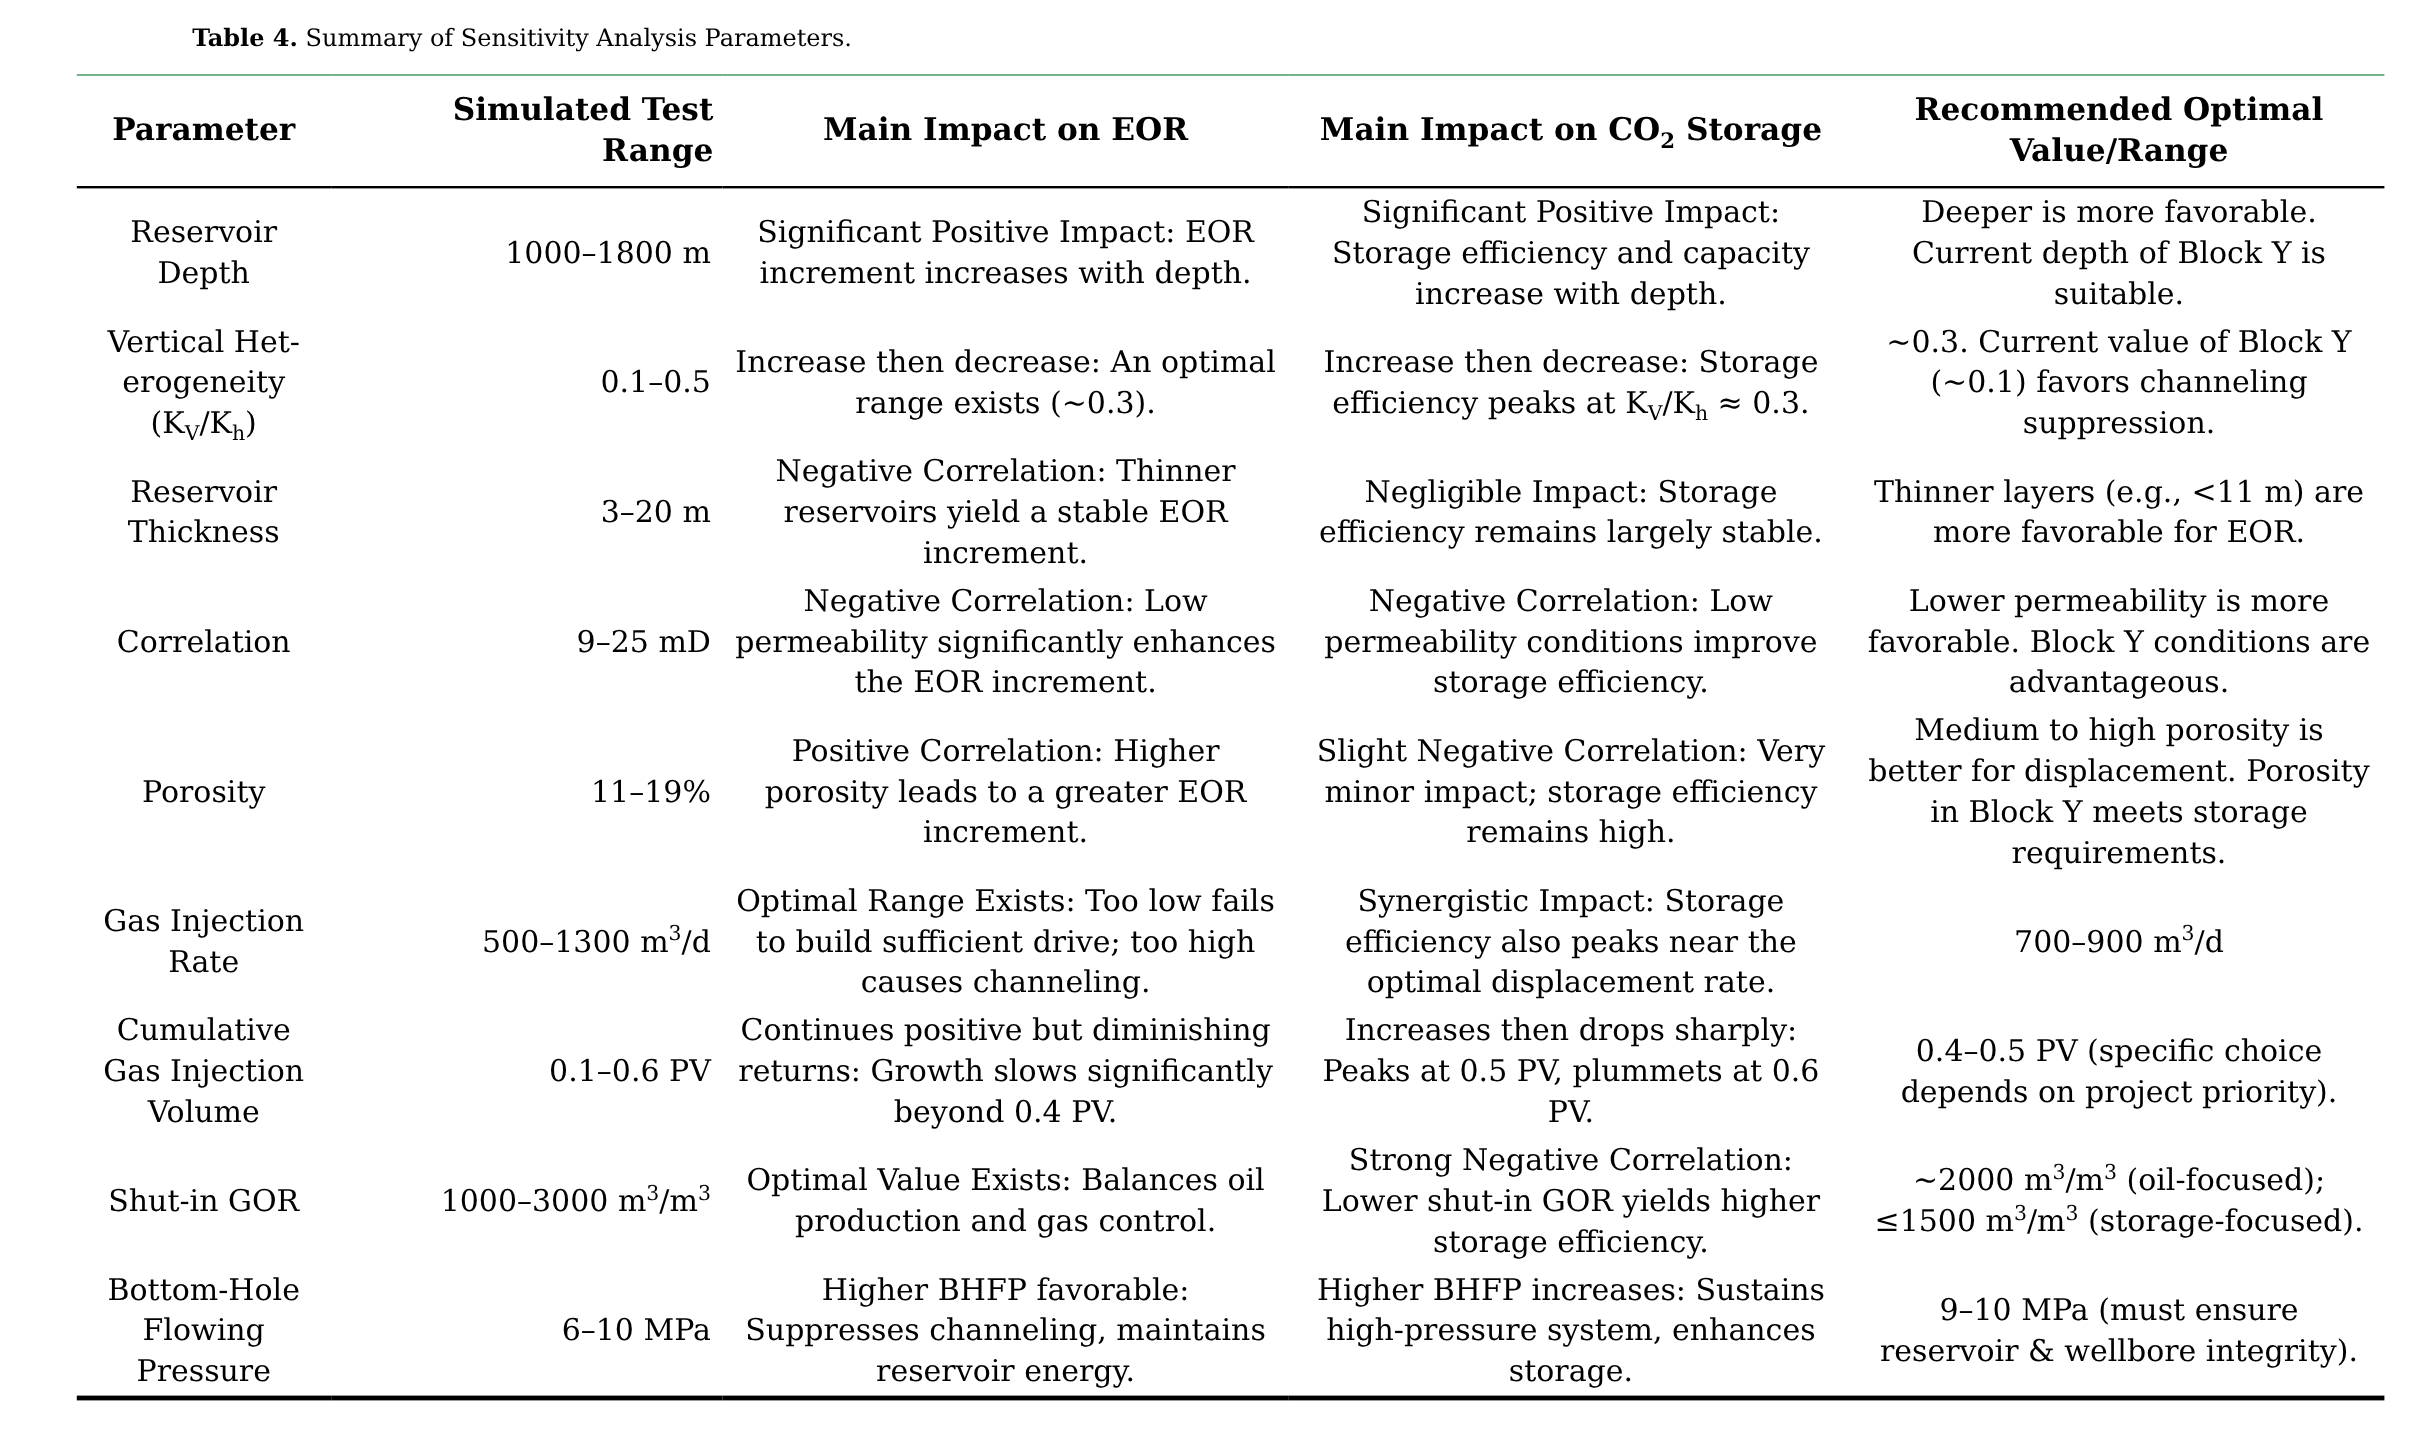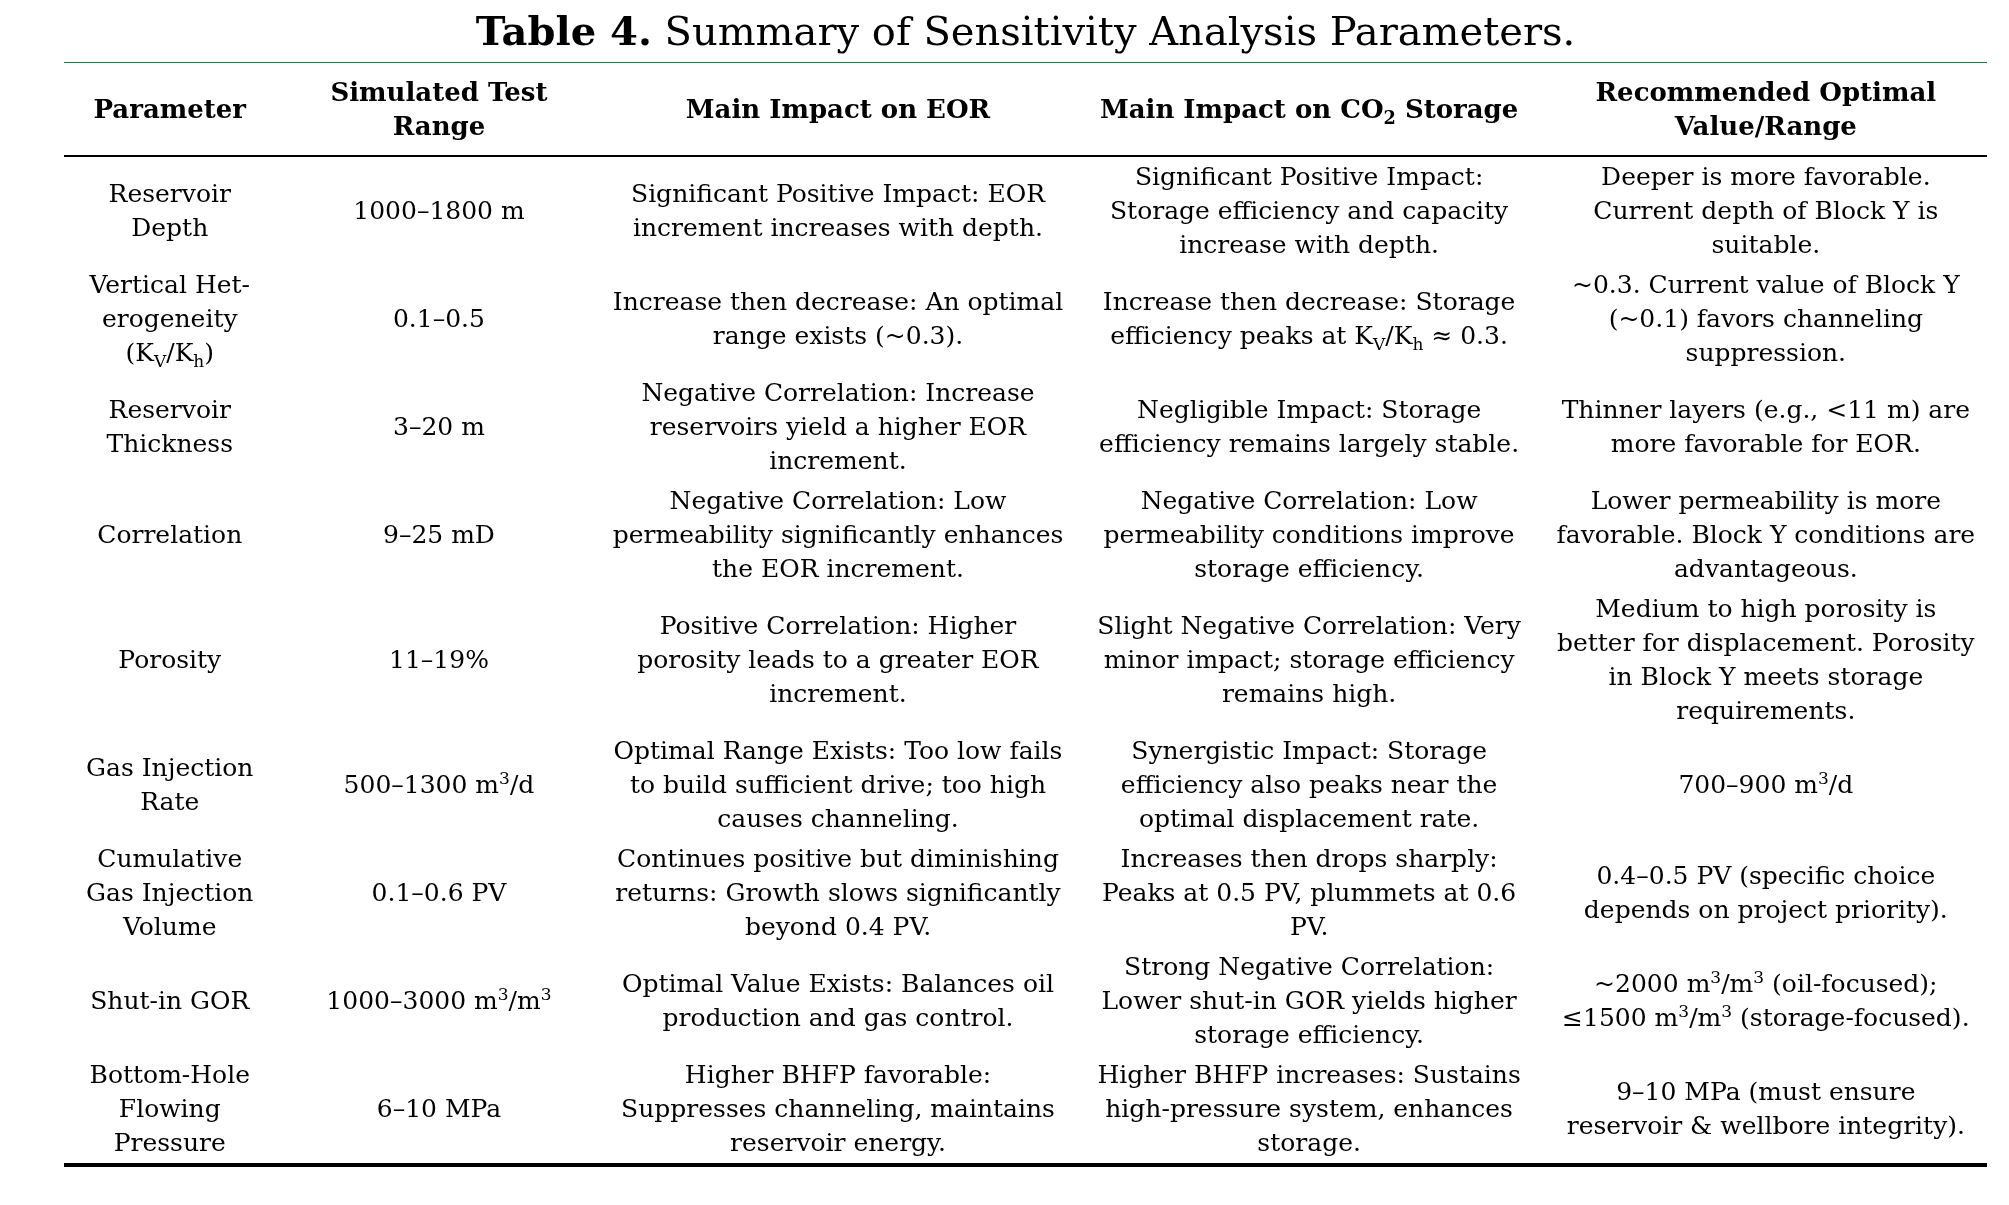--- a/index.html
+++ b/index.html
@@ -10,22 +10,21 @@
     color: #000000;
     font-family: "DejaVu Serif", "Liberation Serif", serif;
     overflow: hidden;
   }
   .page {
     width: 2009px;
     height: 1205px;
     padding: 10px 22px 8px 64px;
   }
   .caption {
-    text-align: center;
-    font-size: 40px;
+    font-size: 20px;
     line-height: 38px;
     margin: 2px auto 12px auto;
     width: 90%;
   }
   .caption b { font-weight: bold; }
   table.sens {
     width: 100%;
     border-collapse: collapse;
     table-layout: fixed;
     border-top: 1px solid #15803d;
@@ -41,21 +40,21 @@
     vertical-align: middle;
     padding: 12px 8px;
   }
   td {
     text-align: center;
     vertical-align: middle;
     line-height: 34px;
     padding: 3px 10px;
   }
   th:nth-child(1), td:nth-child(1) { width: 11%; }
-  th:nth-child(2), td:nth-child(2) { width: 17%; }
+  th:nth-child(2), td:nth-child(2) { width: 17%; text-align: right; }
   th:nth-child(3), td:nth-child(3) { width: 24.5%; }
   th:nth-child(4), td:nth-child(4) { width: 24.5%; }
   th:nth-child(5), td:nth-child(5) { width: 23%; }
   sub, sup { font-size: 68%; line-height: 0; }
 </style>
 </head>
 <body>
 
 <div class="page">
   <div class="caption">
@@ -83,21 +82,21 @@
         <tr>
           <td>Vertical Het-<br>erogeneity<br>(K<sub>V</sub>/K<sub>h</sub>)</td>
           <td>0.1–0.5</td>
           <td>Increase then decrease: An optimal range exists (~0.3).</td>
           <td>Increase then decrease: Storage efficiency peaks at K<sub>V</sub>/K<sub>h</sub> ≈ 0.3.</td>
           <td>~0.3. Current value of Block Y (~0.1) favors channeling suppression.</td>
         </tr>
         <tr>
           <td>Reservoir<br>Thickness</td>
           <td>3–20 m</td>
-          <td>Negative Correlation: Increase reservoirs yield a higher EOR increment.</td>
+          <td>Negative Correlation: Thinner reservoirs yield a stable EOR increment.</td>
           <td>Negligible Impact: Storage efficiency remains largely stable.</td>
           <td>Thinner layers (e.g., &lt;11 m) are more favorable for EOR.</td>
         </tr>
         <tr>
           <td>Correlation</td>
           <td>9–25 mD</td>
           <td>Negative Correlation: Low permeability significantly enhances the EOR increment.</td>
           <td>Negative Correlation: Low permeability conditions improve storage efficiency.</td>
           <td>Lower permeability is more favorable. Block Y conditions are advantageous.</td>
         </tr>

